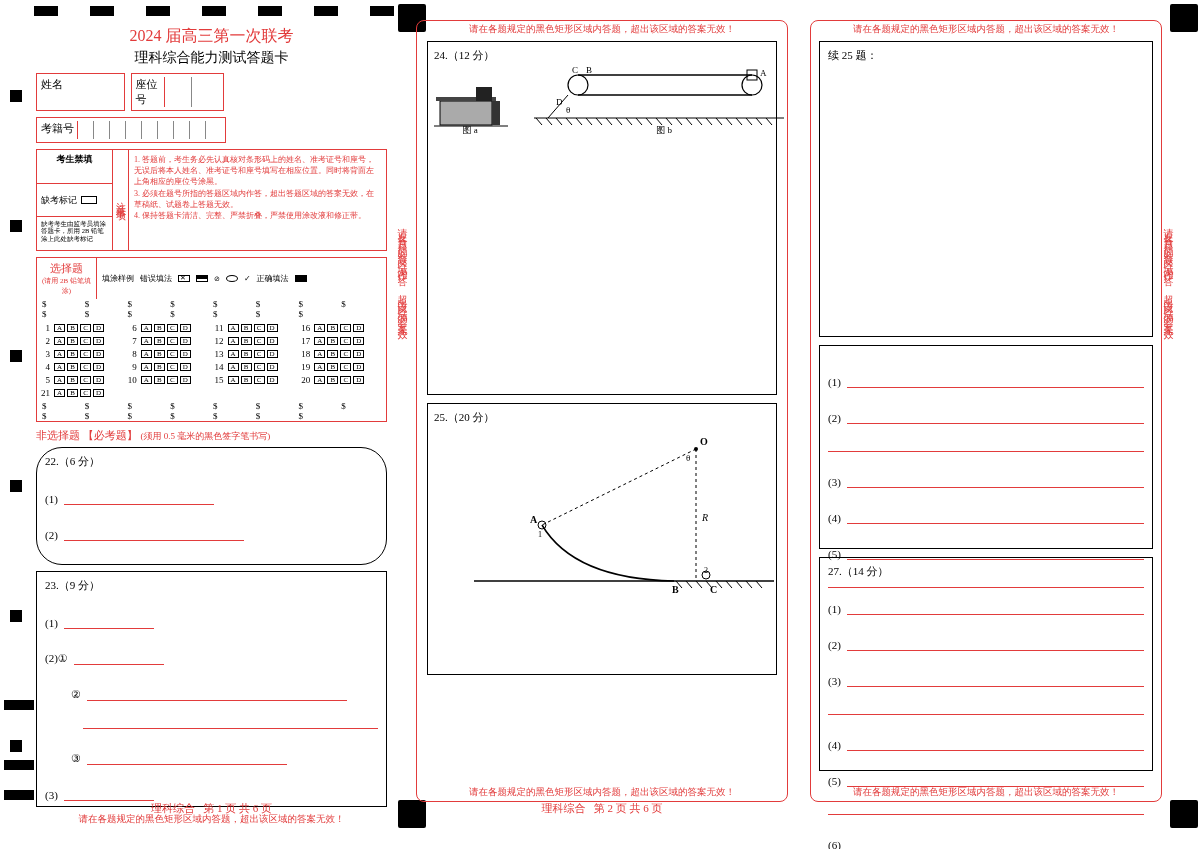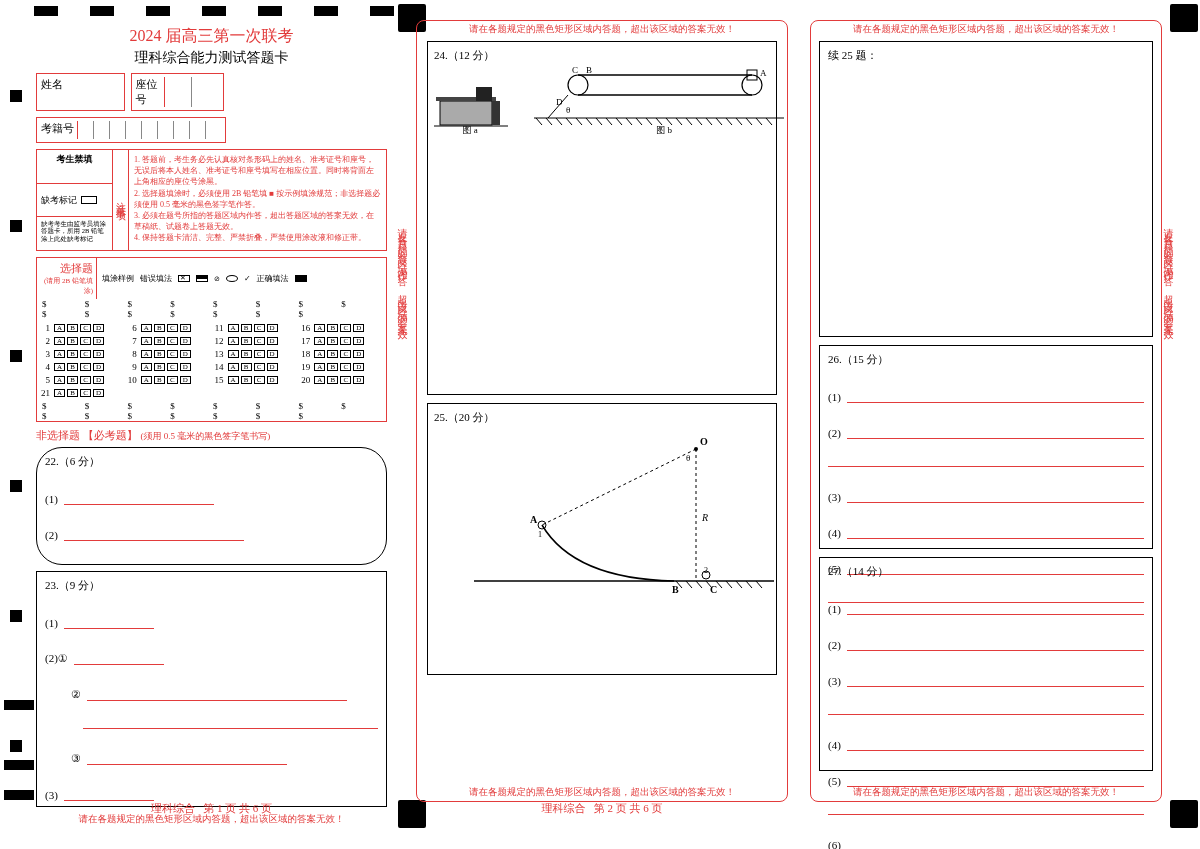--- a/index.html
+++ b/index.html
@@ -44,21 +44,21 @@
 
   .instr-row { display:flex; border:1px solid #e23b3b; height:102px; margin:0 2px 6px; }
   .instr-left { width:76px; border-right:1px solid #e23b3b; display:flex; flex-direction:column; }
   .instr-left .cell { flex:1; padding:3px 4px; font-size:9px; border-bottom:1px solid #e23b3b; }
   .instr-left .cell:last-child{border-bottom:none;}
   .vtitle { width:16px; border-right:1px solid #e23b3b; display:flex; align-items:center; justify-content:center; font-size:10px; color:#e23b3b; writing-mode:vertical-rl; letter-spacing:3px; }
   .instr-right { flex:1; font-size:8px; padding:4px 5px; color:#e23b3b; line-height:1.4; }
 
   .mc-panel { border:1px solid #e23b3b; margin:0 2px 6px; padding:0; }
   .mc-head { display:flex; }
-  .mc-head .h1 { width:60px; font-size:11px; text-align:right; color:#e23b3b; padding:3px; border-right:1px solid #e23b3b; }
+  .mc-head .h1 { width:60px; font-size:11px; text-align:center; color:#e23b3b; padding:3px; border-right:1px solid #e23b3b; }
   .mc-head .h1 .sub { font-size:7px; }
   .mc-head .h2 { flex:1; font-size:8px; padding:3px 5px; display:flex; align-items:center; gap:6px; }
   .bubble-demo { display:inline-block; width:12px; height:7px; border:1px solid #000; }
   .bubble-demo.filled { background:#000; }
   .bubble-demo.half::before { content:"✕"; font-size:7px; position:relative; top:-3px; left:1px; }
   .mc-grid { display:flex; padding:2px; gap:2px; }
   .mc-col { flex:1; }
   .mc-row { display:flex; align-items:center; font-size:9px; height:13px; }
   .mc-row .num { width:14px; text-align:right; padding-right:3px; }
   .mc-row .opt { width:11px; height:8px; border:1px solid #000; margin:0 1px; font-size:7px; line-height:7px; text-align:center; }
@@ -151,21 +151,20 @@
       <div class="cell" style="font-weight:bold; text-align:center;">考生禁填</div>
       <div class="cell" style="display:flex; align-items:center; gap:4px;">
           <span>缺考标记</span>
           <span class="bubble-demo" style="width:16px;height:8px;"></span>
         </div>
       <div class="cell" style="font-size:6.5px; line-height:1.1;">缺考考生由监考员填涂答题卡，所用 2B 铅笔涂上此处缺考标记</div>
     </div>
     <div class="vtitle">注意事项</div>
     <div class="instr-right">
       <div>1. 答题前，考生务必先认真核对条形码上的姓名、准考证号和座号，无误后将本人姓名、准考证号和座号填写在相应位置。同时将背面左上角相应的座位号涂黑。</div>
-      <div>2. 选择题填涂时，必须使用 2B 铅笔填 ■ 按示例填涂规范；非选择题必须使用 0.5 毫米的黑色签字笔作答。</div>
       <div>3. 必须在题号所指的答题区域内作答，超出答题区域的答案无效，在草稿纸、试题卷上答题无效。</div>
       <div>4. 保持答题卡清洁、完整、严禁折叠，严禁使用涂改液和修正带。</div>
     </div>
   </div>
 
   <div class="mc-panel">
     <div class="mc-head">
       <div class="h1"><span>选择题</span><div class="sub">(请用 2B 铅笔填涂)</div></div>
       <div class="h2">
         <span>填涂样例</span>
@@ -486,21 +485,20 @@
 
 <div class="col col3">
   <div class="col-outer">
     <div class="warn warn-top">请在各题规定的黑色矩形区域内答题，超出该区域的答案无效！</div>
 
     <div class="qbox" style="margin-top:16px; height:296px;">
       <div class="qnum">续 25 题：</div>
     </div>
 
     <div class="qbox" style="height:204px;">
-      <div class="qnum">26.（15 分）</div>
       <div class="rowi">
           <span class="ilabel">(1)</span>
           <span class="blankline" style="flex:1;"></span>
         </div>
       <div class="rowi">
           <span class="ilabel">(2)</span>
           <span class="blankline" style="flex:1;"></span>
         </div>
       <div class="blankline"></div>
       <div class="rowi">

